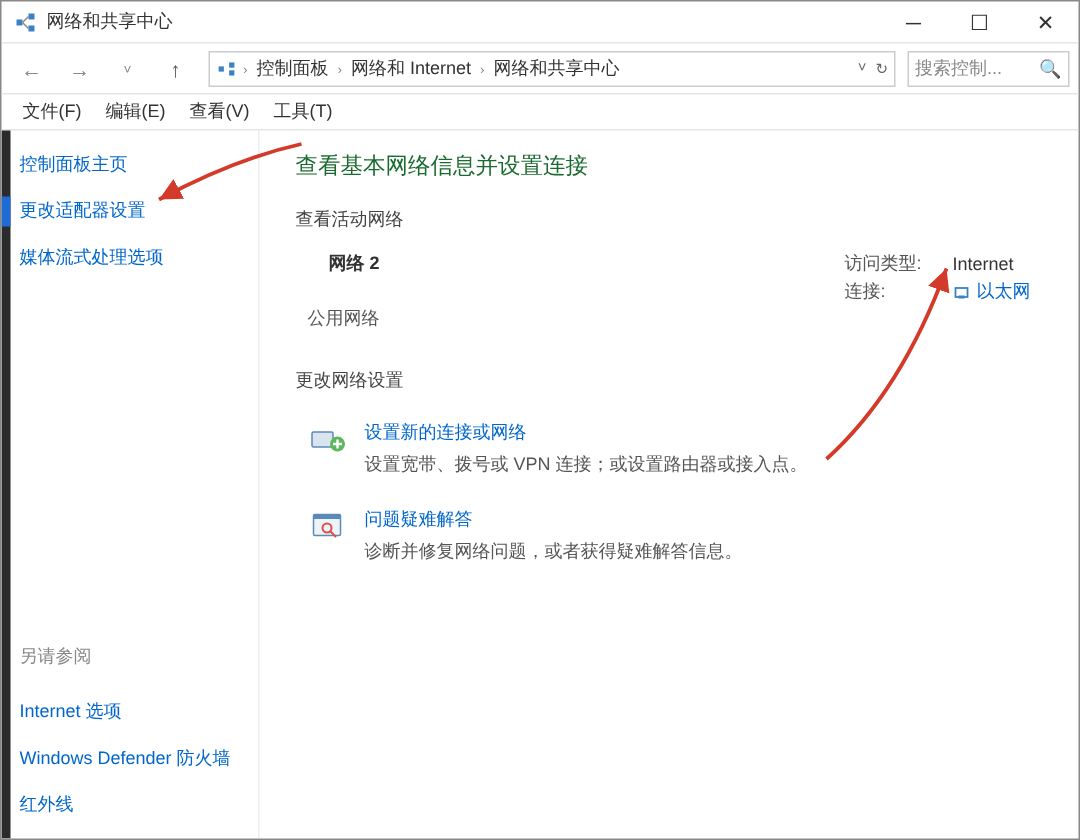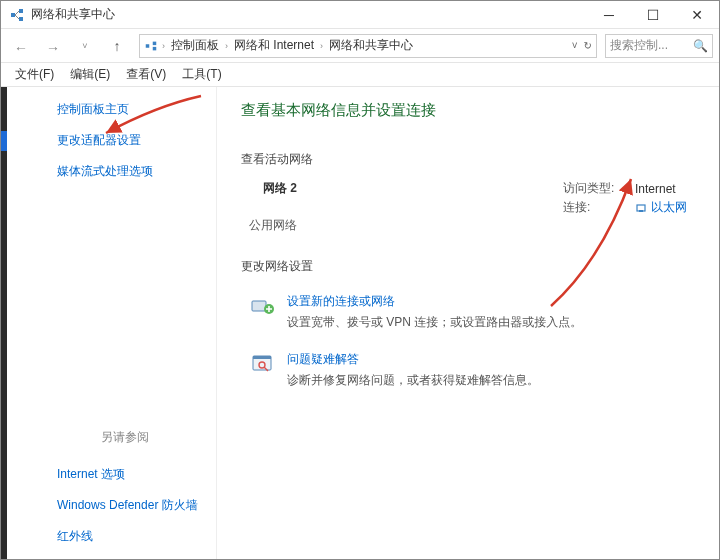--- a/index.html
+++ b/index.html
@@ -12,27 +12,27 @@
 .navbar { height: 34px; display: flex; align-items: center; padding: 0 6px; border-bottom: 1px solid #e5e5e5; gap: 4px; }
 .navarrow { width: 28px; height: 24px; display: flex; align-items: center; justify-content: center; color: #888; font-size: 14px; }
 .navup { color: #555; }
 .addrbox { flex: 1; height: 24px; border: 1px solid #ccc; display: flex; align-items: center; padding: 0 4px; margin: 0 4px; }
 .addrbox .crumb { color: #333; padding: 0 2px; }
 .addrbox .sep { color: #888; padding: 0 4px; font-size: 9px; }
 .addrctrls { display: flex; align-items: center; gap: 6px; margin-left: auto; color: #666; font-size: 10px; }
 .searchbox { width: 108px; height: 24px; border: 1px solid #ccc; display: flex; align-items: center; padding: 0 4px; color: #888; }
 .menubar { height: 24px; display: flex; align-items: center; padding: 0 8px; border-bottom: 1px solid #e5e5e5; gap: 4px; }
 .menuitem { padding: 2px 6px; }
-.content { display: flex; height: calc(100% - 28px - 34px - 24px); padding-left: 44px; }
+.content { display: flex; height: calc(100% - 28px - 34px - 24px); }
 .sidebar { width: 172px; padding: 14px 12px; display: flex; flex-direction: column; gap: 14px; border-right: 1px solid #eee; }
 .sidelink { color: #0066cc; cursor: pointer; font-size: 12px; }
 .sidebar .spacer { flex: 1; }
-.sidefoot { color: #888; margin-bottom: 6px; margin-left: 44px; }
+.sidefoot { color: #888; margin-bottom: 6px; }
 .main { flex: 1; padding: 14px 24px; position: relative; }
-.heading { color: #1a6b2f; font-size: 15px; margin-bottom: 31px; }
+.heading { color: #1a6b2f; font-size: 15px; margin-bottom: 18px; }
 .subhead { color: #444; font-size: 12px; margin: 10px 0 12px; }
 .netrow { display: flex; justify-content: space-between; padding: 0 8px 14px 8px; }
 .netleft .netname { font-weight: bold; margin-bottom: 20px; text-align: right; }
 .netleft .nettype { color: #555; }
 .netright { font-size: 12px; }
 .netright .kv { display: flex; gap: 16px; margin-bottom: 2px; align-items: center; }
 .netright .k { color: #555; min-width: 56px; }
 .netright .link { color: #0066cc; display: flex; align-items: center; gap: 4px; }
 .card { display: flex; gap: 10px; padding: 6px 8px 14px; }
 .cardicon { width: 28px; height: 28px; flex-shrink: 0; }

